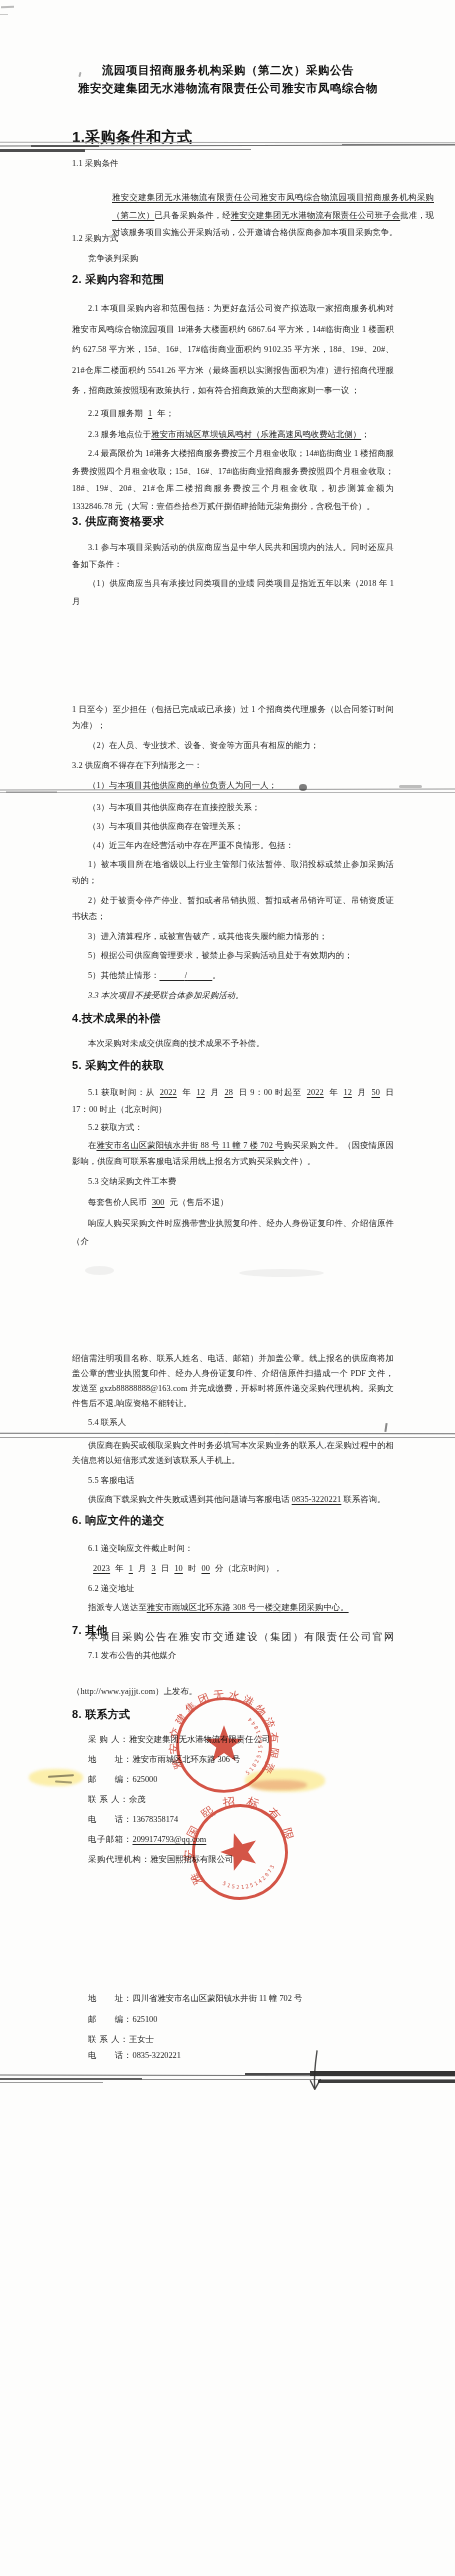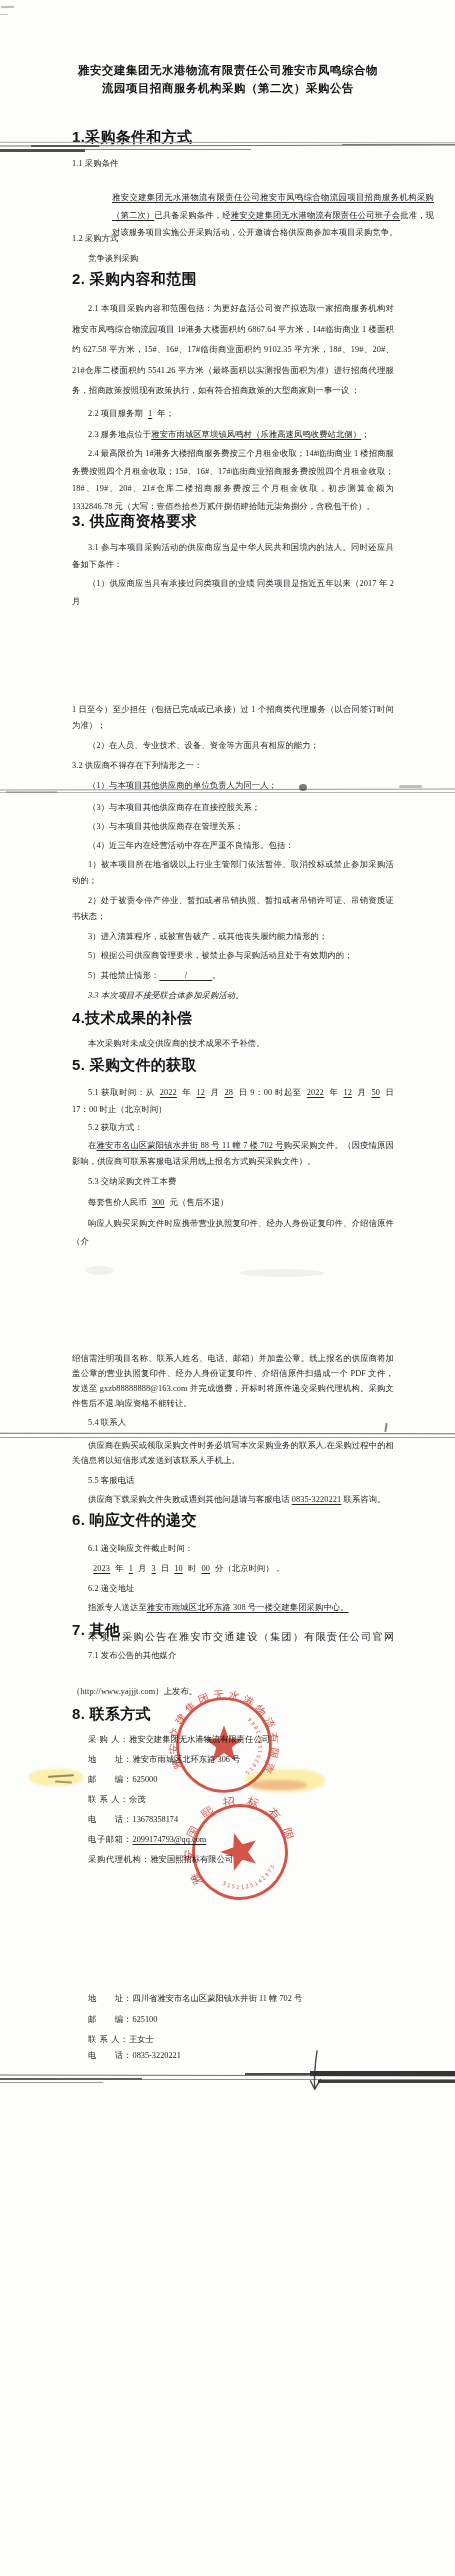--- a/index.html
+++ b/index.html
@@ -9,21 +9,21 @@
   
   .b{position:absolute;left:72px;width:322px;font-size:8.3px;line-height:17.7px;
      text-align:justify;color:#242424;letter-spacing:0.1px;}
   .ind{text-indent:16px;}
   .lh26{line-height:15px;}
   .lh28{line-height:16px;}
   .lh29{line-height:16.5px;}
   .lh36{line-height:20.5px;}
   
   .hs{font-family:"Liberation Sans","DejaVu Sans",sans-serif;font-weight:700;color:#161616;letter-spacing:0.3px;}
-  .h19{font-size:15px;line-height:20.5px;}
+  .h19{font-size:11px;line-height:20.5px;}
   .h16{font-size:15px;line-height:17.7px;}
   .title{position:absolute;left:0;width:456px;text-align:center;font-size:11.4px;line-height:17.7px;
          font-family:"Liberation Sans","DejaVu Sans",sans-serif;font-weight:700;color:#141414;letter-spacing:0.6px;}
   .u{text-decoration:underline;text-underline-offset:2.3px;}
   .ub{text-decoration:underline;text-underline-offset:2.3px;padding:0 5.1px;}
   .jlast{text-align:justify;text-align-last:justify;}
   
   .row{position:absolute;left:88px;width:342px;font-size:8.3px;line-height:13.7px;color:#242424;}
   .row .lab{letter-spacing:0.6px;}
   
@@ -35,22 +35,22 @@
 </head>
 <body>
 
 <div id="doc">
 
   <div class="art" style="left:1.1px;top:5.7px;width:12.5px;height:1.7px;background:#7a7a7a;transform:rotate(-2deg);opacity:.5;"></div>
   <div class="art" style="left:0;top:13.7px;width:8px;height:1.7px;background:#8a8a8a;opacity:.45;"></div>
   <div class="art" style="left:79px;top:72px;width:2.3px;height:4.6px;background:#6a6a6a;opacity:.55;border-radius:1.1px;transform:rotate(14deg);"></div>
 
   <div class="title" style="top:62px;">
+    <div>流园项目招商服务机构采购（第二次）采购公告</div>
     <div>雅安交建集团无水港物流有限责任公司雅安市凤鸣综合物</div>
-    <div>流园项目招商服务机构采购（第二次）采购公告</div>
   </div>
 
   <div class="b hs h16" style="top:128px;">1.采购条件和方式</div>
 
   <div class="art" style="left:0;top:142px;width:456px;height:0.6px;background:#a8a8a8;transform:rotate(.08deg);"></div>
   <div class="art" style="left:0;top:145px;width:456px;height:1.1px;background:#6f6f6f;transform:rotate(-.12deg);"></div>
   <div class="art" style="left:342px;top:144px;width:114px;height:1.1px;background:#7a7a7a;"></div>
   <div class="art" style="left:0;top:149px;width:251px;height:1.1px;background:#8a8a8a;"></div>
   <div class="art" style="left:0;top:149px;width:85px;height:2.8px;background:#4e4e4e;"></div>
   <div class="art" style="left:31px;top:145px;width:68px;height:1.7px;background:#565656;"></div>
@@ -69,21 +69,21 @@
   <div class="b ind" style="top:405px;">
     <span>2.2 项目服务期</span><span class="ub">1</span><span>年；</span>
   </div>
   <div class="b ind" style="top:426px;">
     <span>2.3 服务地点位于</span><span class="u">雅安市雨城区草坝镇凤鸣村（乐雅高速凤鸣收费站北侧）</span><span>；</span>
   </div>
   <div class="b ind" style="top:445px;">2.4 最高限价为 1#港务大楼招商服务费按三个月租金收取；14#临街商业 1 楼招商服务费按照四个月租金收取；15#、16#、17#临街商业招商服务费按照四个月租金收取；18#、19#、20#、21#仓库二楼招商服务费按三个月租金收取，初步测算金额为 1332846.78 元（大写：壹佰叁拾叁万贰仟捌佰肆拾陆元柒角捌分，含税包干价）。</div>
 
   <div class="b hs h19" style="top:511px;">3. 供应商资格要求</div>
   <div class="b ind lh29" style="top:540px;">3.1 参与本项目采购活动的供应商应当是中华人民共和国境内的法人。同时还应具备如下条件：</div>
-  <div class="b ind" style="top:575px;">（1）供应商应当具有承接过同类项目的业绩 同类项目是指近五年以来（2017 年 2 月</div>
+  <div class="b ind" style="top:575px;">（1）供应商应当具有承接过同类项目的业绩 同类项目是指近五年以来（2018 年 1 月</div>
 
   <div class="b lh28" style="top:702px;">1 日至今）至少担任（包括已完成或已承接）过 1 个招商类代理服务（以合同签订时间为准）；</div>
   <div class="b ind" style="top:737px;">（2）在人员、专业技术、设备、资金等方面具有相应的能力；</div>
   <div class="b" style="top:757px;">3.2 供应商不得存在下列情形之一：</div>
   <div class="b ind" style="top:777px;">（1）与本项目其他供应商的单位负责人为同一人；</div>
 
   <div class="art" style="left:0;top:789px;width:456px;height:0.6px;background:#9a9a9a;transform:rotate(-.1deg);"></div>
   <div class="art" style="left:0;top:792px;width:456px;height:0.6px;background:#b5b5b5;"></div>
   <div class="blob" style="left:299px;top:784px;width:8px;height:6.8px;background:rgba(40,40,40,.6);"></div>
   <div class="art" style="left:399px;top:785px;width:23px;height:3.4px;background:rgba(70,70,70,.35);border-radius:1.7px;"></div>

